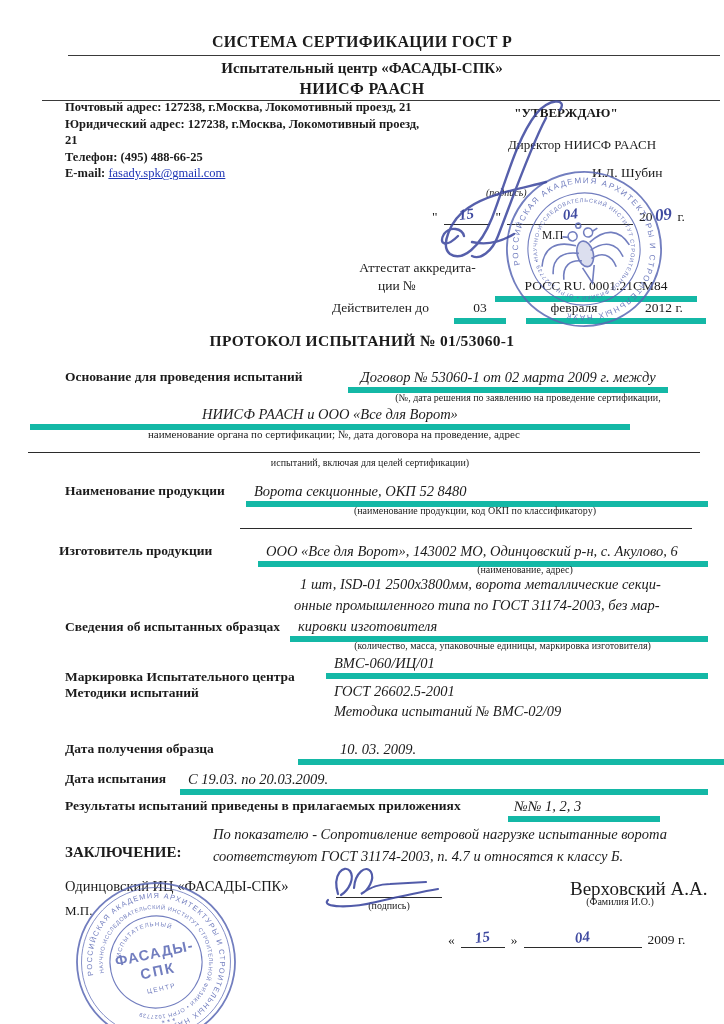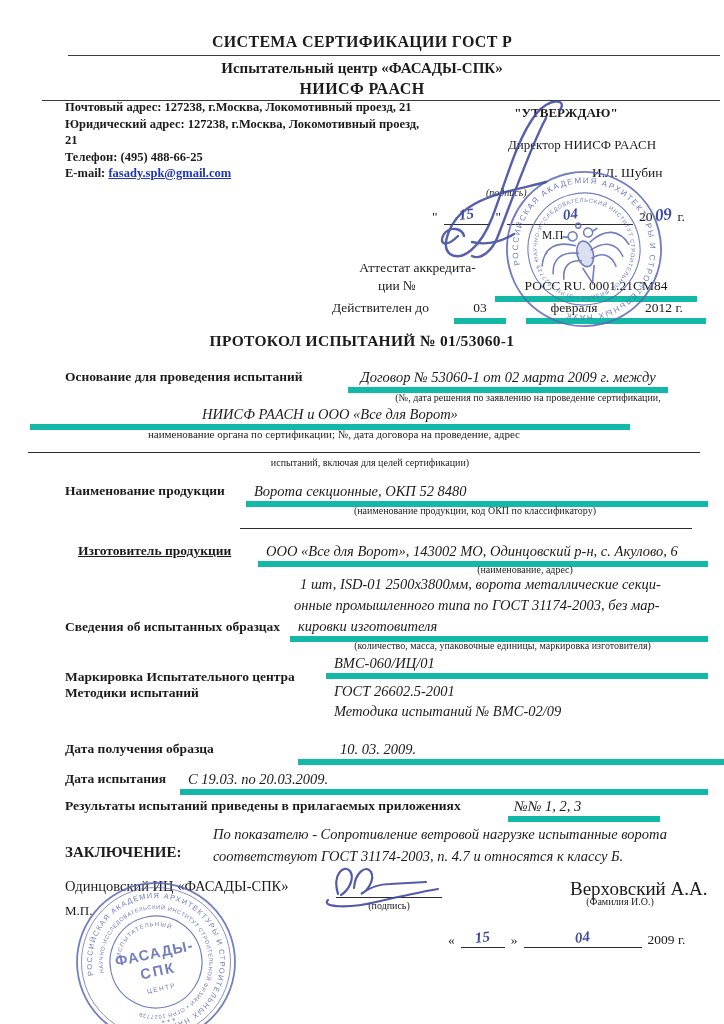--- a/index.html
+++ b/index.html
@@ -10,21 +10,21 @@
   }
   .abs{position:absolute;}
   .b{font-weight:bold;}
   .i{font-style:italic;}
   .ctr{text-align:center;}
   .h1{top:33px;left:0;width:724px;text-align:center;font-size:16px;font-weight:bold;letter-spacing:.3px;}
   .h2{top:60px;left:0;width:724px;text-align:center;font-size:15px;font-weight:bold;}
   .h3{top:80px;left:0;width:724px;text-align:center;font-size:16px;font-weight:bold;letter-spacing:.4px;}
   .rule{border-top:1.5px solid #3a3a3a;height:0;}
   .contacts{top:99px;left:65px;width:360px;font-size:12.5px;font-weight:bold;line-height:16.5px;}
-  .email-link{color:#1f35b5;text-decoration:underline;cursor:pointer;font-weight:bold;}
+  .email-link{color:#1f35b5;text-decoration:underline;cursor:pointer;font-weight:normal;}
   .lbl{font-size:13.5px;font-weight:bold;white-space:nowrap;}
   .val{font-size:14.5px;font-style:italic;white-space:nowrap;}
   .cell{border-bottom:6px solid #14b8a6;display:block;height:20px;line-height:20px;text-align:center;}
   .ta-l{text-align:left;}
   .cap{font-size:10px;text-align:center;white-space:nowrap;color:#222;}
   .hr{border-bottom:1px solid #2b2b2b;height:0;}
   .hand{color:#3f4aa0;font-style:italic;display:inline-block;transform:rotate(-7deg);font-size:15px;font-weight:bold;}
   .appr{font-size:13px;white-space:nowrap;}
   .accr{font-size:13.5px;white-space:nowrap;}
   .title{top:332px;left:0;width:724px;text-align:center;font-size:15.5px;font-weight:bold;letter-spacing:.3px;}
@@ -87,21 +87,21 @@
 <div class="abs cell val" style="left:30px;top:404px;width:600px;">НИИСФ РААСН и ООО «Все для Ворот»</div>
 <div class="abs cap" style="left:99px;top:428px;width:470px;font-size:11px;">наименование органа по сертификации; №, дата договора на проведение, адрес</div>
 <div class="abs hr" style="left:28px;top:452px;width:672px;"></div>
 <div class="abs cap" style="left:170px;top:457px;width:400px;">испытаний,  включая для целей сертификации)</div>
 
 <div class="abs lbl" style="left:65px;top:483px;">Наименование продукции</div>
 <div class="abs cell val ta-l" style="left:246px;top:481px;width:454px;padding-left:8px;">Ворота секционные, ОКП 52 8480</div>
 <div class="abs cap" style="left:330px;top:505px;width:290px;">(наименование продукции,  код ОКП по классификатору)</div>
 <div class="abs hr" style="left:240px;top:528px;width:452px;"></div>
 
-<div class="abs lbl" style="left:78px;top:543px;text-decoration:underline;">Изготовитель продукции</div>
+<div class="abs lbl" style="left:59px;top:543px;">Изготовитель продукции</div>
 <div class="abs cell val ta-l" style="left:258px;top:541px;width:442px;padding-left:8px;">ООО «Все для Ворот», 143002 МО, Одинцовский р-н, с. Акулово, 6</div>
 <div class="abs cap" style="left:380px;top:564px;width:290px;">(наименование, адрес)</div>
 
 <div class="abs val" style="left:300px;top:576px;">1 шт, ISD-01 2500х3800мм, ворота металлические секци-</div>
 <div class="abs val" style="left:294px;top:597px;">онные промышленного типа по ГОСТ 31174-2003, без мар-</div>
 <div class="abs lbl" style="left:65px;top:619px;">Сведения об испытанных образцах</div>
 <div class="abs cell val ta-l" style="left:290px;top:616px;width:410px;padding-left:8px;">кировки изготовителя</div>
 <div class="abs cap" style="left:330px;top:640px;width:345px;">(количество, масса, упаковочные единицы, маркировка изготовителя)</div>
 
 <div class="abs lbl" style="left:65px;top:669px;">Маркировка Испытательного центра</div>

